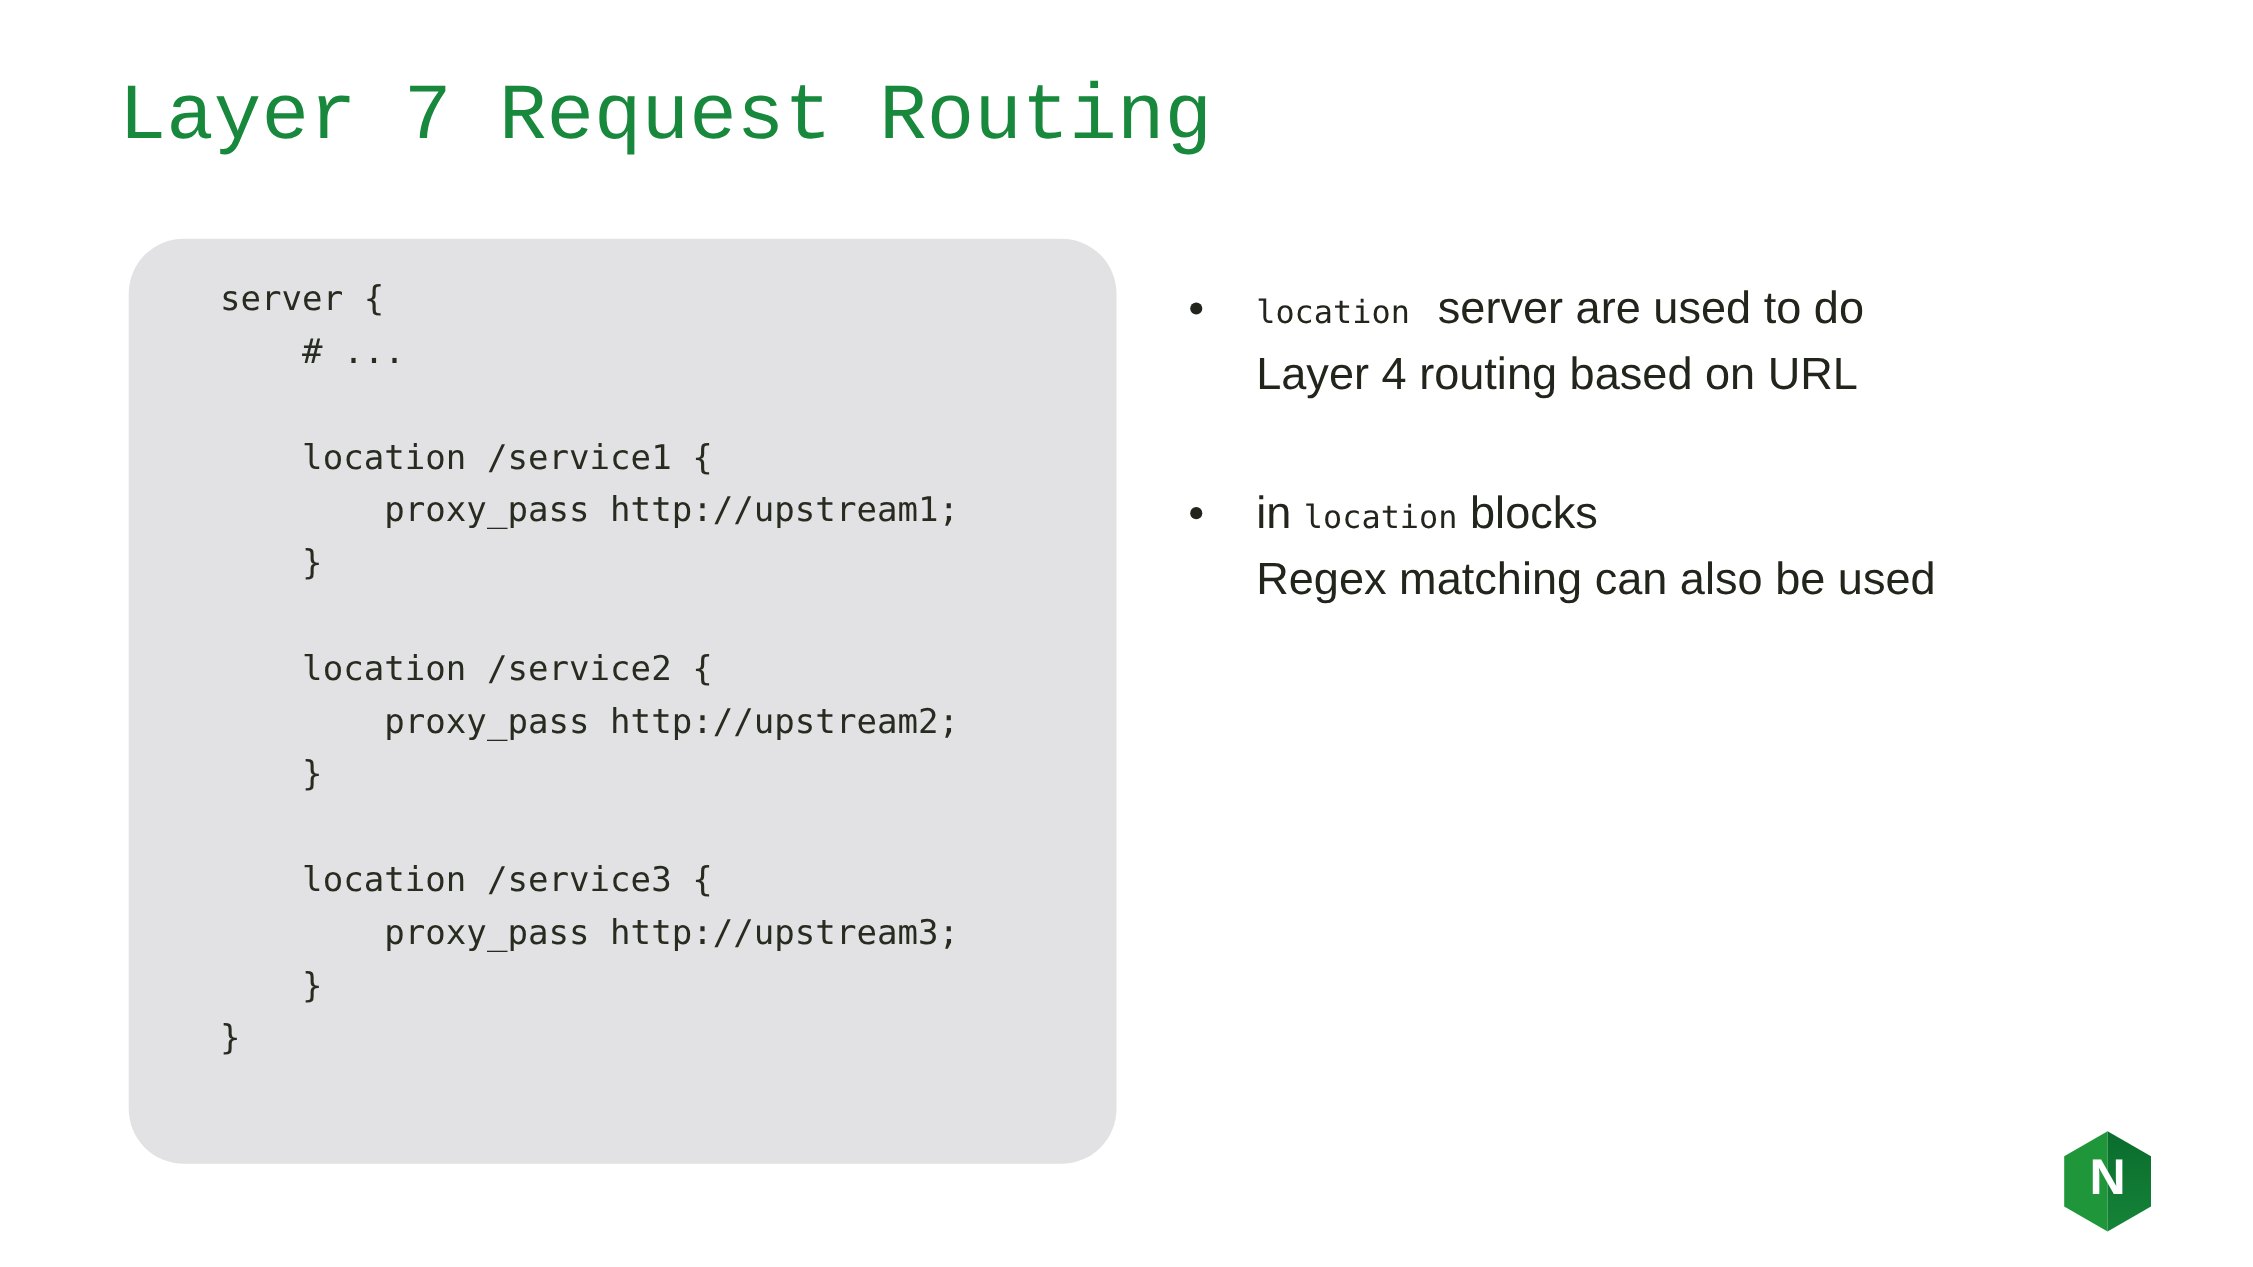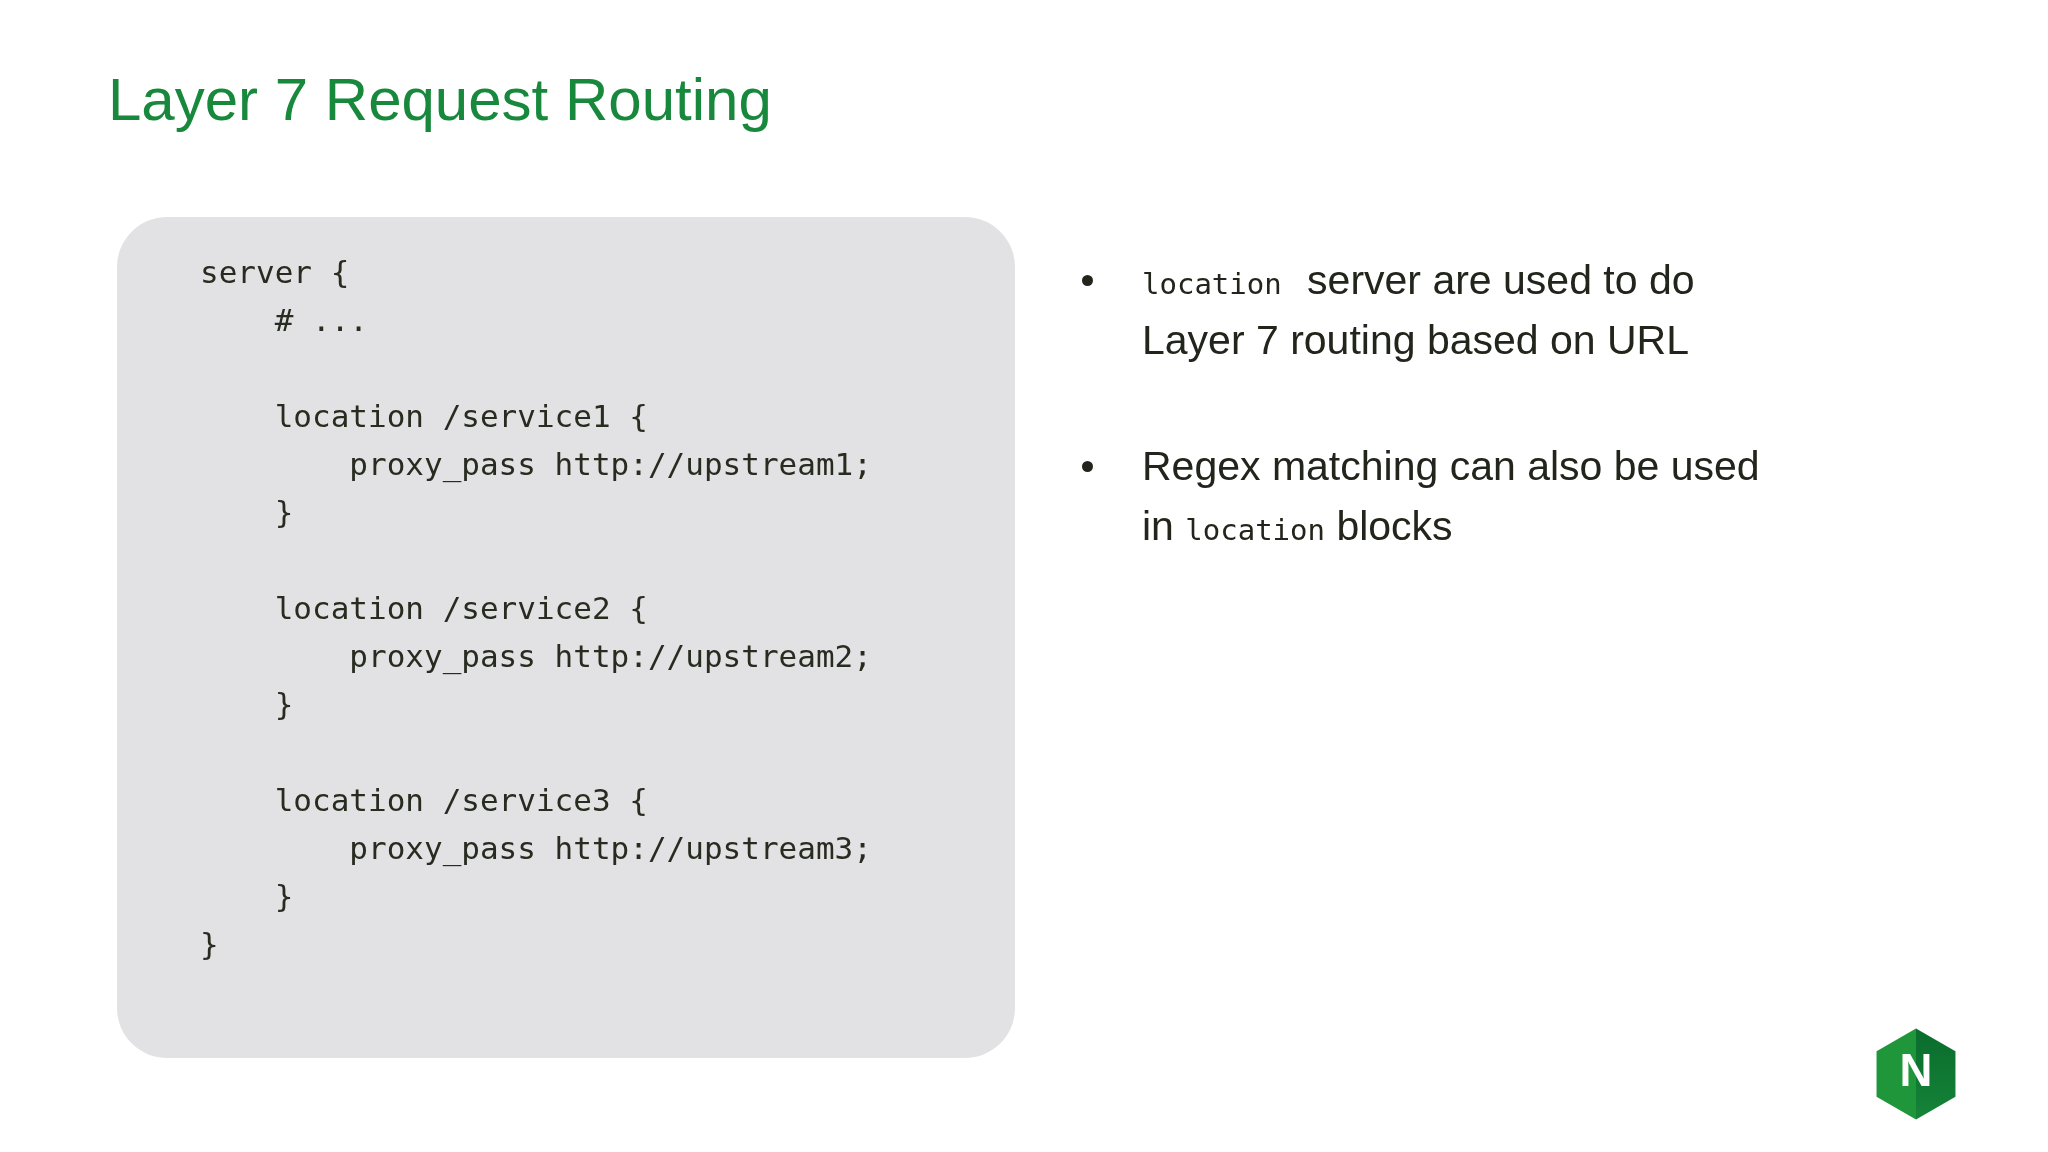--- a/index.html
+++ b/index.html
@@ -17,26 +17,27 @@
     background: #ffffff;
     overflow: hidden;
     font-family: "Liberation Sans", sans-serif;
   }
   .slide { position: absolute; inset: 0; }
 
   .title {
     position: absolute;
     left: 108px;
     top: 70px;
-    font-size: 60px;
+    font-size: 72px;
     line-height: 1;
     font-weight: 400;
     color: var(--title-green);
     white-space: nowrap;
     letter-spacing: 0;
+    font-family: Liberation Mono, monospace;
   }
 
   .code-panel {
     position: absolute;
     left: 117px;
     top: 217px;
     width: 898px;
     height: 841px;
     background: var(--panel-bg);
     border-radius: 50px;
@@ -117,26 +118,26 @@
     location /service3 {
         proxy_pass http://upstream3;
     }
 }</pre>
   </div>
 
   <ul class="bullets">
     <li class="first">
       <span class="bullet-dot"></span>
       <div class="bline"><code class="ic ic-wide">location</code><span> server are used to do</span></div>
-      <div class="bline"><span>Layer 7 routing based on URL</span></div>
+      <div class="bline"><span>Layer 4 routing based on URL</span></div>
     </li>
     <li>
       <span class="bullet-dot"></span>
+      <div class="bline"><span>in </span><code class="ic">location</code><span> blocks</span></div>
       <div class="bline"><span>Regex matching can also be used</span></div>
-      <div class="bline"><span>in </span><code class="ic">location</code><span> blocks</span></div>
     </li>
   </ul>
 
   <svg class="nginx-logo" viewBox="0 0 90 100" xmlns="http://www.w3.org/2000/svg">
     <defs>
       <linearGradient id="rightFace" x1="0" y1="0" x2="0" y2="1">
         <stop offset="0" stop-color="#0a6c2d"></stop>
         <stop offset="1" stop-color="#158438"></stop>
       </linearGradient>
     </defs>

